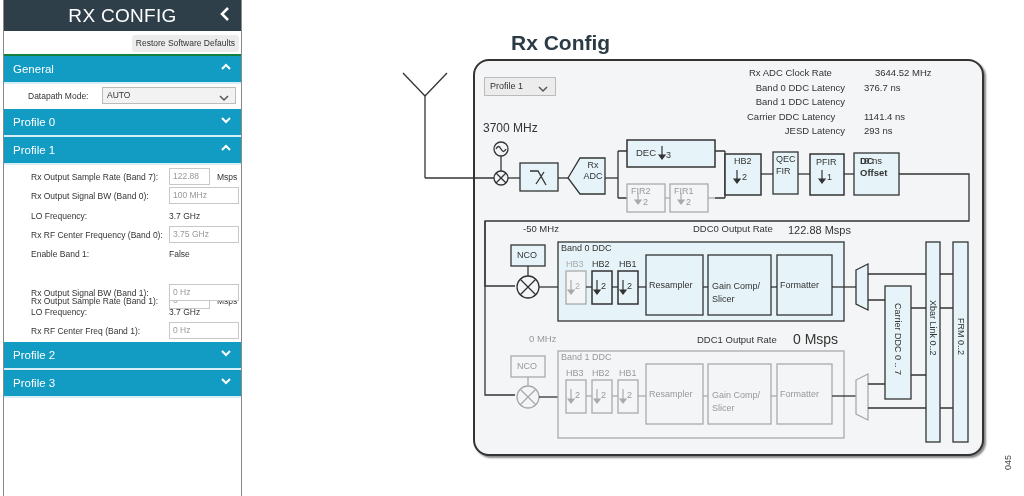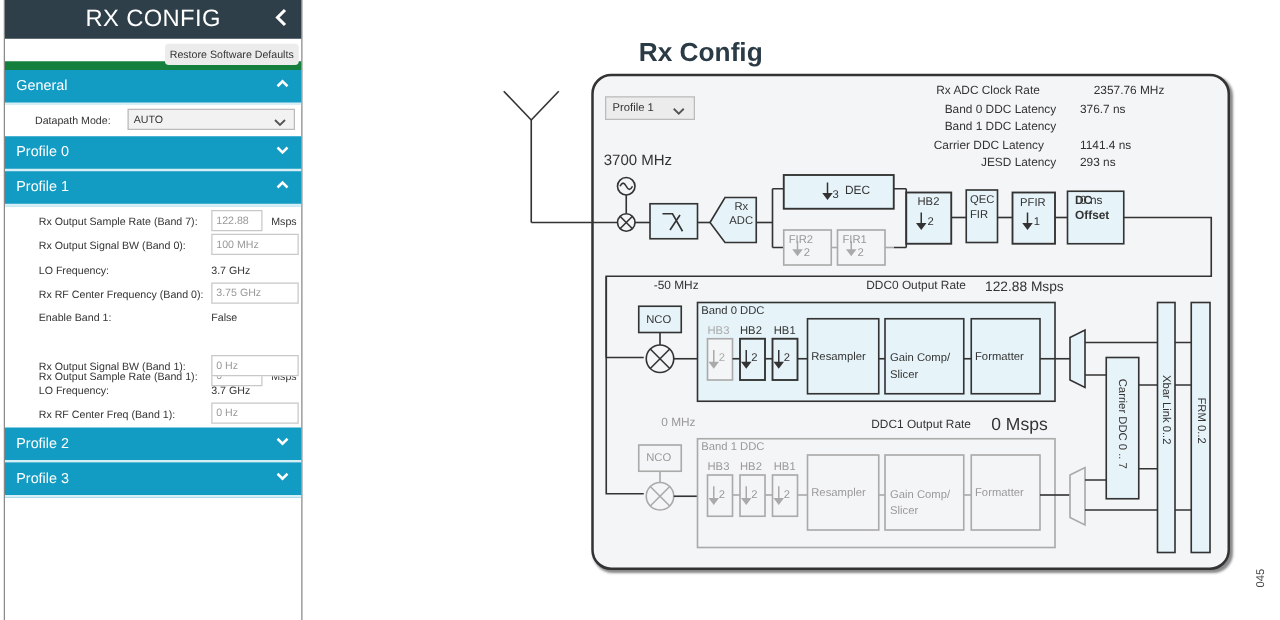--- a/index.html
+++ b/index.html
@@ -6,21 +6,21 @@
   html, body { width: 1024px; height: 496px; background: #ffffff; overflow: hidden;
     font-family: "Liberation Sans", "DejaVu Sans", sans-serif; color: #333; }
   #root { position: relative; width: 1024px; height: 496px; }
 
   
   .panel { position: absolute; left: 3px; top: 0; width: 239px; height: 496px;
     border-left: 1px solid #8a8a8a; border-right: 1px solid #8a8a8a; background: #fff; }
   .panel-header { height: 31px; background: #2f3f4a; color: #fff; position: relative; }
   .panel-title { position: absolute; left: 0; right: 0; top: 5px; text-align: center; font-size: 19px; letter-spacing: 0.3px; }
   .collapse-btn { position: absolute; right: 8px; top: 4px; width: 16px; height: 22px; color: #fff; font-size: 20px; font-weight: bold; line-height: 22px; text-align: center; cursor: pointer; }
-  .restore-row { height: 25px; position: relative; border-bottom: 7px solid #15803d; }
+  .restore-row { height: 25px; position: relative; border-bottom: 2px solid #15803d; }
   .restore-btn { position: absolute; right: 2px; top: 4px; height: 17px; padding: 0 4px; background: #ececec; border-radius: 3px;
     font-size: 8.5px; line-height: 17px; color: #333; border: none; cursor: pointer; }
   .section-header { height: 28px; background: #129bc3; color: #fff; position: relative; border-bottom: 2px solid #d6eef5; cursor: pointer; }
   .section-header .label { position: absolute; left: 9px; top: 7px; font-size: 11.5px; }
   .section-header .chev { position: absolute; right: 9px; top: 5px; font-size: 11px; width: 12px; text-align: center; }
   .chev svg { display: block; }
   .general-body { height: 25px; position: relative; }
   .field-label { position: absolute; font-size: 8.5px; color: #333; }
   .select-box { position: absolute; left: 98px; top: 3px; width: 134px; height: 17px; border: 1px solid #bbb; background: #f2f2f2;
     font-size: 8.5px; line-height: 15px; padding-left: 4px; cursor: pointer; }
@@ -305,37 +305,37 @@
     <span>Profile 1</span>
     <span class="dd">
       <svg width="10" height="7" viewBox="0 0 10 7">
           <polyline points="1,1 5,5 9,1" fill="none" stroke="#555" stroke-width="1.5"></polyline>
         </svg>
     </span>
   </div>
 
   <div id="stats">
       <div class="txt" style="top: 67px; font-size: 9.5px; text-align: left; left: 749px;">Rx ADC Clock Rate</div>
-      <div class="txt" style="left: 875px; top: 67px; font-size: 9.5px;">2357.76 MHz</div>
+      <div class="txt" style="left: 875px; top: 67px; font-size: 9.5px;">3644.52 MHz</div>
       <div class="txt" style="right: 179px; top: 81.5px; font-size: 9.5px; text-align: right;">Band 0 DDC Latency</div>
       <div class="txt" style="left: 864px; top: 81.5px; font-size: 9.5px;">376.7 ns</div>
       <div class="txt" style="right: 179px; top: 96px; font-size: 9.5px; text-align: right;">Band 1 DDC Latency</div>
       <div class="txt" style="left: 864px; top: 111px; font-size: 9.5px; margin-top: 44px;">0 ns</div>
       <div class="txt" style="top: 110.5px; font-size: 9.5px; text-align: left; left: 747px;">Carrier DDC Latency</div>
       <div class="txt" style="left: 864px; top: 110.5px; font-size: 9.5px;">1141.4 ns</div>
       <div class="txt" style="right: 179px; top: 125px; font-size: 9.5px; text-align: right;">JESD Latency</div>
       <div class="txt" style="left: 864px; top: 125px; font-size: 9.5px;">293 ns</div>
     </div>
 
   <div class="txt" style="left:483px; top:121px; font-size:12px;">3700 MHz</div>
   <div class="txt" style="left:582px; top:160px; font-size:9px; line-height:11px; text-align:center; width:22px;">
     <div>Rx</div>
     <div>ADC</div>
   </div>
-  <div class="txt" style="left:636px; top:147px; font-size:9.5px;margin-left:40px;">DEC</div>
+  <div class="txt" style="left:636px; top:147px; font-size:9.5px;">DEC</div>
   <div class="txt" style="left:666px; top:150px; font-size:9px;">3</div>
   <div class="txt" style="left:631px; top:186px; font-size:9px; color:#999;">FIR2</div>
   <div class="txt" style="left:643px; top:197px; font-size:9px; color:#999;">2</div>
   <div class="txt" style="left:674px; top:186px; font-size:9px; color:#999;">FIR1</div>
   <div class="txt" style="left:686px; top:197px; font-size:9px; color:#999;">2</div>
   <div class="txt" style="left:734px; top:156px; font-size:9px;">HB2</div>
   <div class="txt" style="left:742px; top:172px; font-size:9px;">2</div>
   <div class="txt" style="left:776px; top:153px; font-size:9px; line-height:12px;">
     <div>QEC</div>
     <div>FIR</div>

